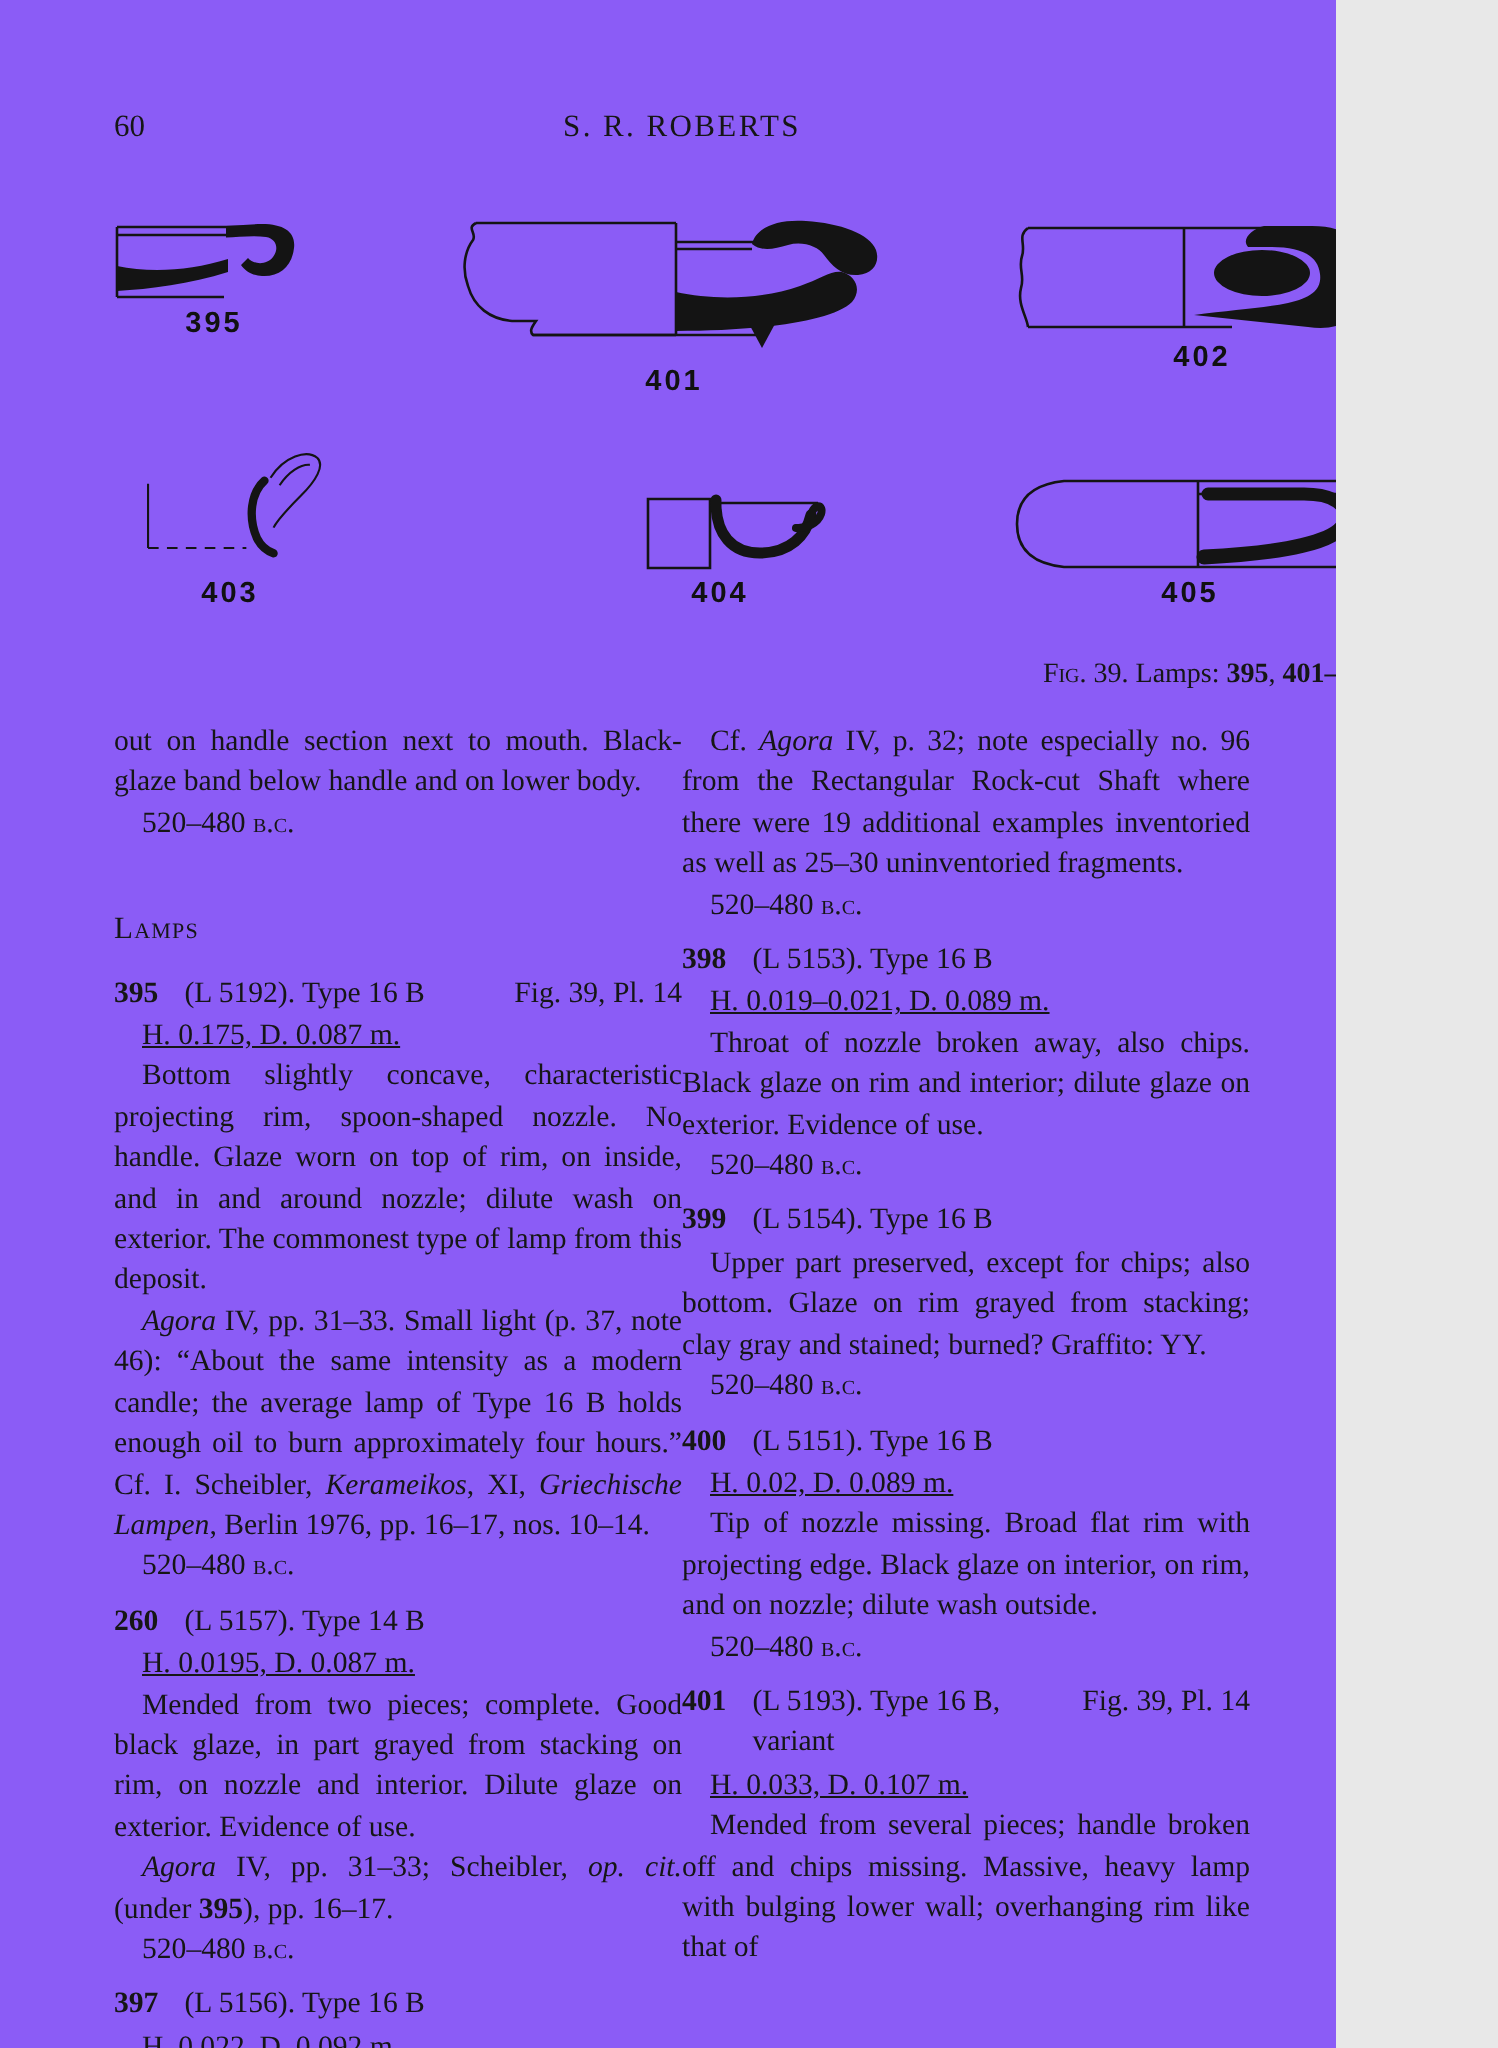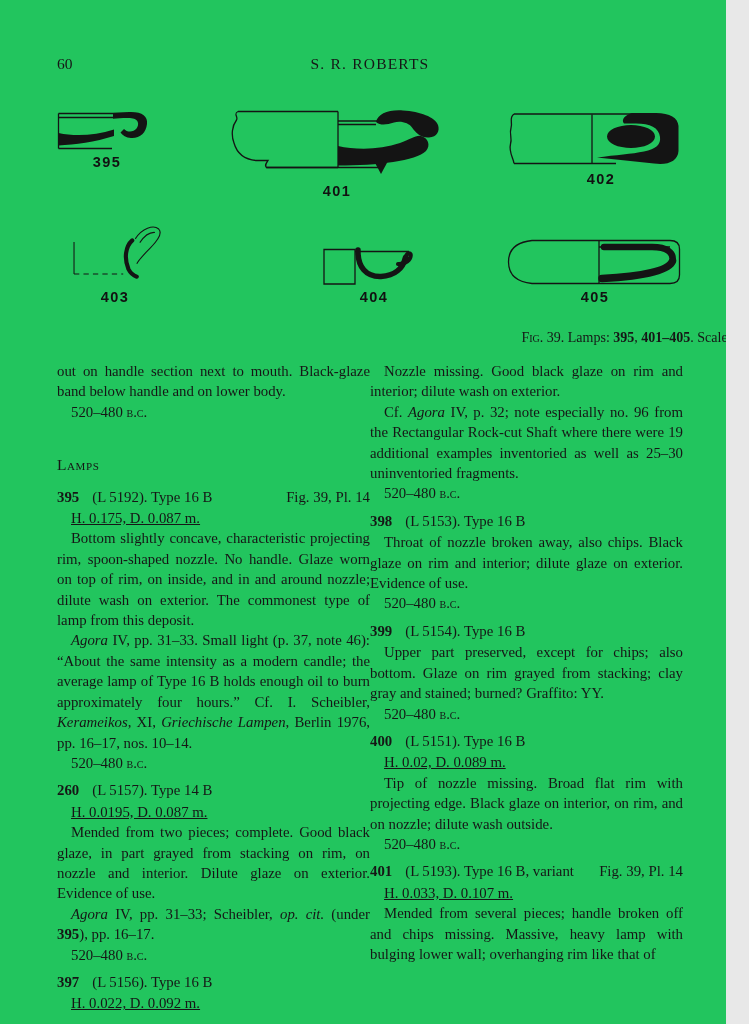--- a/index.html
+++ b/index.html
@@ -1,19 +1,19 @@
 <!DOCTYPE html>
 <html><head>
 <meta charset="utf-8">
 <style>
   html,body{margin:0;padding:0;background:#e8e8e8;}
   .page{
     position:relative;
-    width:726px;height:1024px;
-    background:#22c55e;
+    width:668px;height:1024px;
+    background:#8b5cf6;
     color:#161616;
     font-family:"Liberation Serif","DejaVu Serif",serif;
     box-sizing:border-box;
     padding:55px 43px 0 57px;
     overflow:hidden;
   }
   
   .header{position:relative;height:20px;text-align:center;font-size:15.5px;}
   .page-num{position:absolute;left:0;top:0;}
   .running-head{letter-spacing:1.2px;}
@@ -116,21 +116,21 @@
     <div class="lamp" style="left:322px;top:150px;width:104px;height:44px">
       <svg viewBox="0 0 104 44">
         <g stroke="#141414" fill="none" stroke-width="1.3">
           <path d="M2,6.5 H33 V41 H2 Z"></path>
           <path d="M33,8.5 H87"></path>
         </g>
         <path d="M36,7 C35.5,24 44,34 59,33.5 C73,33 81,25 83.5,14.5" fill="none" stroke="#141414" stroke-width="5.5" stroke-linecap="round"></path>
         <path d="M83.5,14.5 C85,8.5 90,9 88.5,14 C87,18.5 81,21.5 76,21" fill="none" stroke="#141414" stroke-width="4" stroke-linecap="round"></path>
       </svg>
     </div>
-    <div class="lamp-label" style="left:322px;top:196px;width:104px">404</div>
+    <div class="lamp-label" style="left:308px;top:196px;width:104px">404</div>
 
     <div class="lamp" style="left:504px;top:145px;width:182px;height:50px">
       <svg viewBox="0 0 182 50">
         <g stroke="#141414" fill="none" stroke-width="1.3">
           <path d="M28,2.5 L166,2.5 Q175.5,2.5 175.5,11 L175.5,37 Q175.5,45.5 166,45.5 L28,45.5 Q4.5,43 4.5,24 Q4.5,5 28,2.5 Z"></path>
           <path d="M95,3 V45"></path>
           <path d="M95,9 H166"></path>
         </g>
         <path d="M100,9 L148,9 C163,9 170,14.5 168.5,23" fill="none" stroke="#141414" stroke-width="6.5" stroke-linecap="round"></path>
         <path d="M168.5,23 C165,33 138,38.5 98,40.5" fill="none" stroke="#141414" stroke-width="7.5" stroke-linecap="round"></path>
@@ -175,29 +175,29 @@
       <div class="entry">
         <div class="entry-head">
           <span class="entry-num">397</span>
           <span>(L 5156). Type 16 B</span>
         </div>
         <div class="dims">H. 0.022, D. 0.092 m.</div>
       </div>
     </div>
 
     <div class="col">
-      <p class="para"><span>Nozzle missing. Good black glaze on rim and interior; dilute wash on exterior.</span></p>
       <p class="para"><span>Cf. </span><span class="seg-i">Agora</span><span> IV, p. 32; note especially no. 96 from the Rectangular Rock-cut Shaft where there were 19 additional examples inventoried as well as 25–30 uninventoried fragments.</span></p>
       <div class="date"><span>520–480 </span><span class="seg-sc">b.c.</span></div>
 
       <div class="entry">
         <div class="entry-head">
           <span class="entry-num">398</span>
           <span>(L 5153). Type 16 B</span>
         </div>
+        <div class="dims">H. 0.019–0.021, D. 0.089 m.</div>
         <p class="para"><span>Throat of nozzle broken away, also chips. Black glaze on rim and interior; dilute glaze on exterior. Evidence of use.</span></p>
         <div class="date"><span>520–480 </span><span class="seg-sc">b.c.</span></div>
       </div>
 
       <div class="entry">
         <div class="entry-head">
           <span class="entry-num">399</span>
           <span>(L 5154). Type 16 B</span>
         </div>
         <p class="para"><span>Upper part preserved, except for chips; also bottom. Glaze on rim grayed from stacking; clay gray and stained; burned? Graffito: YY.</span></p>

